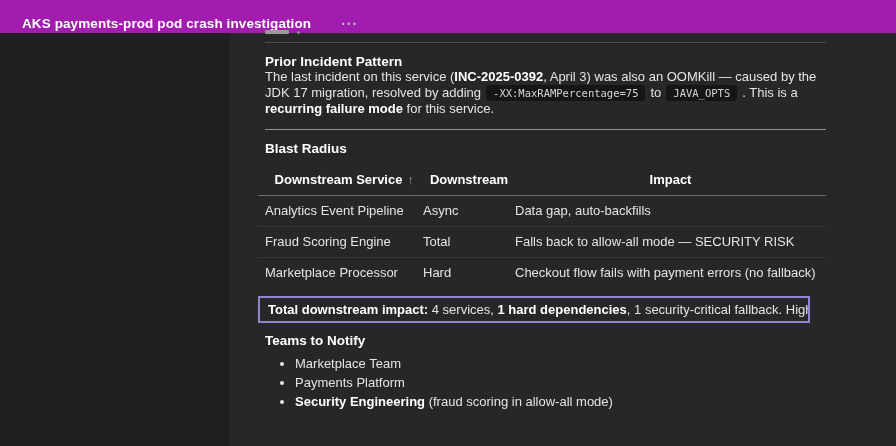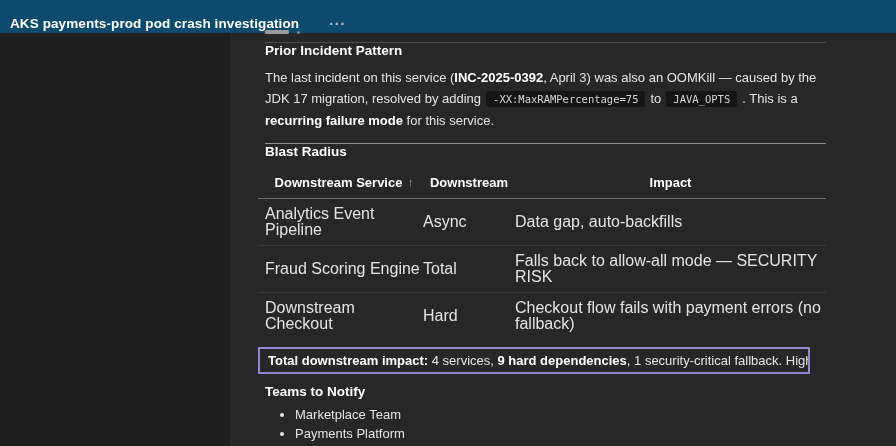--- a/index.html
+++ b/index.html
@@ -6,23 +6,23 @@
   html, body { width: 896px; height: 446px; overflow: hidden; }
   body {
     font-family: "Liberation Sans", sans-serif;
     background: #272727;
     position: relative;
   }
 
   
   .titlebar {
     position: absolute; top: 0; left: 0; width: 896px; height: 47px;
-    background: #0c4a6e;
+    background: #a21caf;
     display: flex; align-items: center;
-    padding-left: 10px;
+    padding-left: 22px;
   }
   .titlebar .title {
     color: #ffffff; font-size: 13.5px; font-weight: bold; letter-spacing: .1px;
   }
   .titlebar .menu-dots {
     color: #c2c2c2; font-size: 14px; font-weight: bold;
     margin-left: 30px; letter-spacing: 1px; cursor: default;
   }
 
   
@@ -32,44 +32,44 @@
   .doc { width: 561px; }
 
   
   .clipped-frag { position: absolute; top: -3px; left: 35px; width: 80px; height: 6px; overflow: hidden; }
   .frag-a { position: absolute; top: 0; left: 0; width: 24px; height: 4px; background: #9a9a9a; border-radius: 1px; }
   .frag-b { position: absolute; top: 1px; left: 32px; width: 3px; height: 3px; background: #8a8a8a; border-radius: 50%; }
 
   .hr1 { border: 0; border-top: 1px solid #4d4d4d; margin-top: 9px; }
   .hr2 { border: 0; border-top: 1px solid #8f8f8f; margin-top: 12px; }
 
-  .heading { color: #ffffff; font-size: 13.5px; font-weight: bold; margin-top: 0; }
+  .heading { color: #ffffff; font-size: 13.5px; font-weight: bold; margin-top: 11px; }
 
-  .para { color: #e4e4e4; font-size: 13px; line-height: 21px; margin-top: 9px; }
+  .para { color: #e4e4e4; font-size: 13px; line-height: 16px; }
   .para strong, .callout strong, .bullet strong { color: #ffffff; }
   .code-chip {
     font-family: "DejaVu Sans Mono", monospace;
     font-size: 10.5px;
     background: #151515; color: #d6d6d6;
     padding: 2px 7px; margin: 0 5px;
     border-radius: 3px;
     white-space: nowrap;
   }
 
   
   table.blast { width: 568px; margin: 10px 0 0 -7px; border-collapse: collapse; table-layout: fixed; }
   table.blast col.c1 { width: 165px; }
   table.blast col.c2 { width: 92px; }
   table.blast th {
     text-align: center; color: #ffffff; font-size: 13px; font-weight: bold;
     padding: 6px 0 8px 0; border-bottom: 1px solid #6e6e6e;
   }
   table.blast th:first-child, table.blast td:first-child { padding-left: 7px; }
   table.blast td {
-    color: #e4e4e4; font-size: 16px; line-height: 16px;
+    color: #e4e4e4; font-size: 13px; line-height: 16px;
     padding: 7px 0; border-bottom: 1px solid #383838;
   }
   table.blast tr:last-child td { border-bottom: none; }
   table.blast tr.row-highlight td { background: #2e2e2e; }
   .sort-arrow { color: #9a9a9a; font-weight: normal; font-size: 12px; margin-left: 5px; }
 
   
   .callout {
     margin: 8px 0 0 -7px; width: 552px;
     border: 2px solid #9187d1;
@@ -129,28 +129,28 @@
             <td>Analytics Event Pipeline</td>
             <td>Async</td>
             <td>Data gap, auto-backfills</td>
           </tr>
           <tr>
             <td>Fraud Scoring Engine</td>
             <td>Total</td>
             <td>Falls back to allow-all mode — SECURITY RISK</td>
           </tr>
           <tr>
-            <td>Downstream Checkout</td>
+            <td>Marketplace Processor</td>
             <td>Hard</td>
             <td>Checkout flow fails with payment errors (no fallback)</td>
           </tr>
         </tbody>
       </table>
 
-      <div class="callout"><strong>Total downstream impact:</strong><span> 4 services, </span><strong>9 hard dependencies</strong><span>, 1 security-critical fallback. Highest SLA impacted: </span></div>
+      <div class="callout"><strong>Total downstream impact:</strong><span> 4 services, </span><strong>1 hard dependencies</strong><span>, 1 security-critical fallback. Highest SLA impacted: </span></div>
 
       <div class="heading" style="margin-top:10px">Teams to Notify</div>
       <ul class="teams">
         <li class="bullet"><strong></strong><span>Marketplace Team</span></li>
         <li class="bullet"><strong></strong><span>Payments Platform</span></li>
         <li class="bullet"><strong>Security Engineering</strong><span> (fraud scoring in allow-all mode)</span></li>
 
       </ul>
     </div>
   </div>

